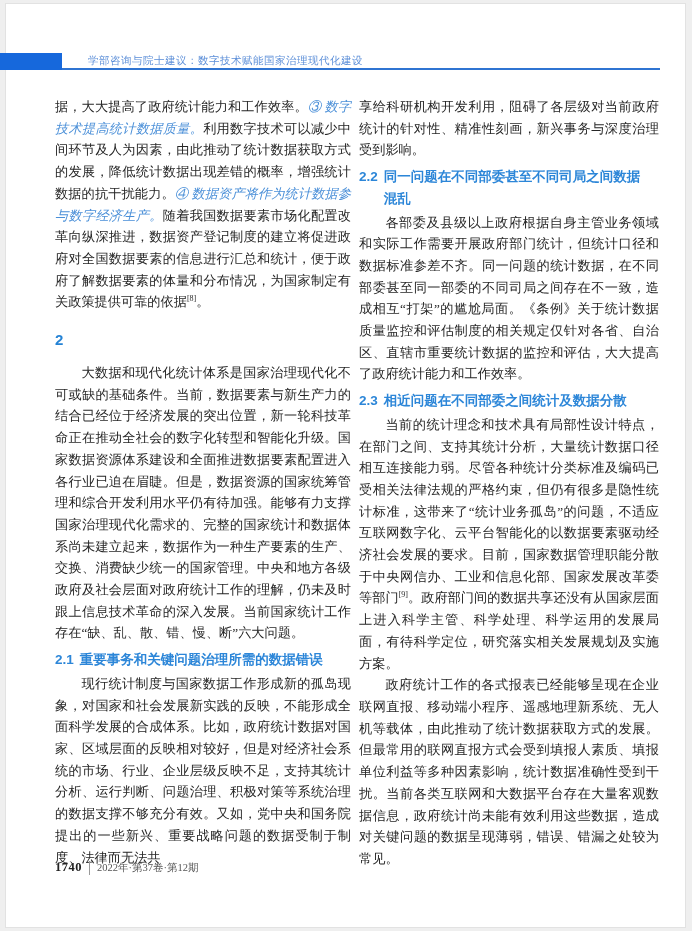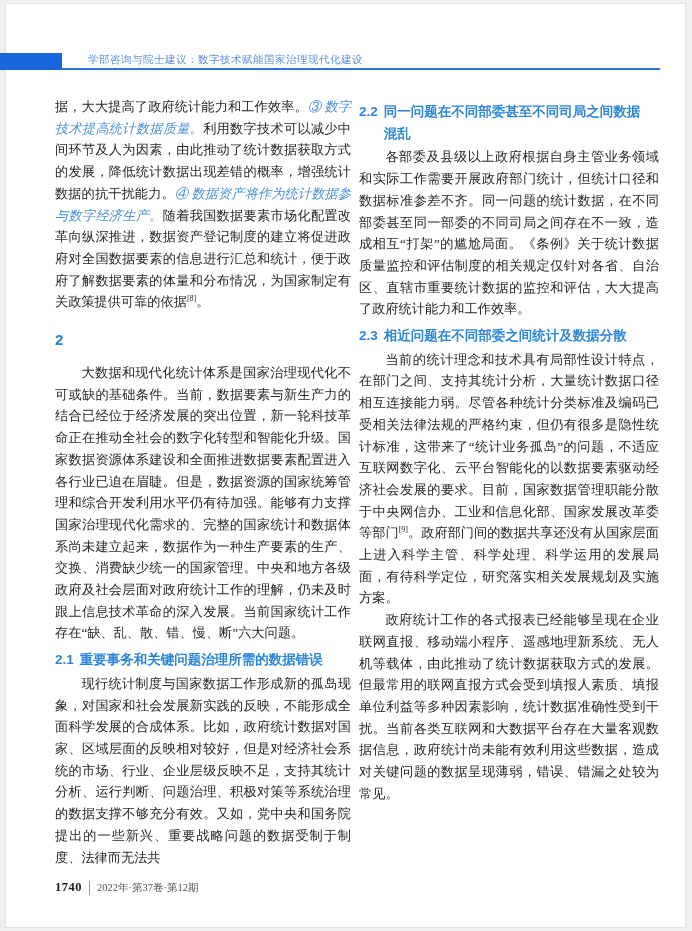--- a/index.html
+++ b/index.html
@@ -15,21 +15,21 @@
     position:absolute;left:5px;top:3px;width:681px;height:925px;
     background:#ffffff;border:1px solid #e2e2e2;box-sizing:border-box;
   }
   
   .header-accent{
     position:absolute;left:0;top:53px;width:62px;height:17px;
     background:#1668dc;
   }
   .header-title{
     position:absolute;left:88px;top:53px;width:560px;
-    font-family:Liberation Mono, monospace;
+    font-family:Liberation Sans, sans-serif;
     font-size:10.5px;line-height:15px;color:#5b8ed8;letter-spacing:.5px;
   }
   .header-rule{
     position:absolute;left:62px;top:68px;width:598px;height:2px;
     background:#2f74d2;
   }
   
   .col{
     position:absolute;top:96px;
     font-size:13.2px;line-height:21.7px;
@@ -56,21 +56,21 @@
     font-family:"Liberation Sans","DejaVu Sans",sans-serif;
     font-size:13.5px;line-height:21.7px;font-weight:600;color:#2c86d8;
     text-align:left;text-indent:0;
   }
   .sub .sub-num{flex:0 0 auto;}
   .sub .sub-title{flex:1 1 auto;}
   
   .footer{
     position:absolute;left:55px;top:860px;
     display:flex;align-items:center;gap:7px;
-    font-size:10.5px;color:#555;margin-top:20px;
+    font-size:10.5px;color:#555;
   }
   .footer .pageno{
     font-weight:bold;font-size:12.5px;color:#222;letter-spacing:.5px;
   }
   .footer .vdiv{width:1px;height:14px;background:#999;}
 </style>
 </head>
 <body>
 
 <div class="page-bg"></div>
@@ -90,20 +90,21 @@
 
   <h3 class="sub">
     <span class="sub-num">2.1</span>
     <span class="sub-title">重要事务和关键问题治理所需的数据错误</span>
   </h3>
 
   <p class="para">现行统计制度与国家数据工作形成新的孤岛现象，对国家和社会发展新实践的反映，不能形成全面科学发展的合成体系。比如，政府统计数据对国家、区域层面的反映相对较好，但是对经济社会系统的市场、行业、企业层级反映不足，支持其统计分析、运行判断、问题治理、积极对策等系统治理的数据支撑不够充分有效。又如，党中央和国务院提出的一些新兴、重要战略问题的数据受制于制度、法律而无法共</p>
 </div>
 
 <div class="col col-right">
+  <p class="para no-indent">享给科研机构开发利用，阻碍了各层级对当前政府统计的针对性、精准性刻画，新兴事务与深度治理受到影响。</p>
 
   <h3 class="sub">
     <span class="sub-num">2.2</span>
     <span class="sub-title">同一问题在不同部委甚至不同司局之间数据混乱</span>
   </h3>
 
   <p class="para">各部委及县级以上政府根据自身主管业务领域和实际工作需要开展政府部门统计，但统计口径和数据标准参差不齐。同一问题的统计数据，在不同部委甚至同一部委的不同司局之间存在不一致，造成相互“打架”的尴尬局面。《条例》关于统计数据质量监控和评估制度的相关规定仅针对各省、自治区、直辖市重要统计数据的监控和评估，大大提高了政府统计能力和工作效率。</p>
 
   <h3 class="sub">
     <span class="sub-num">2.3</span>

